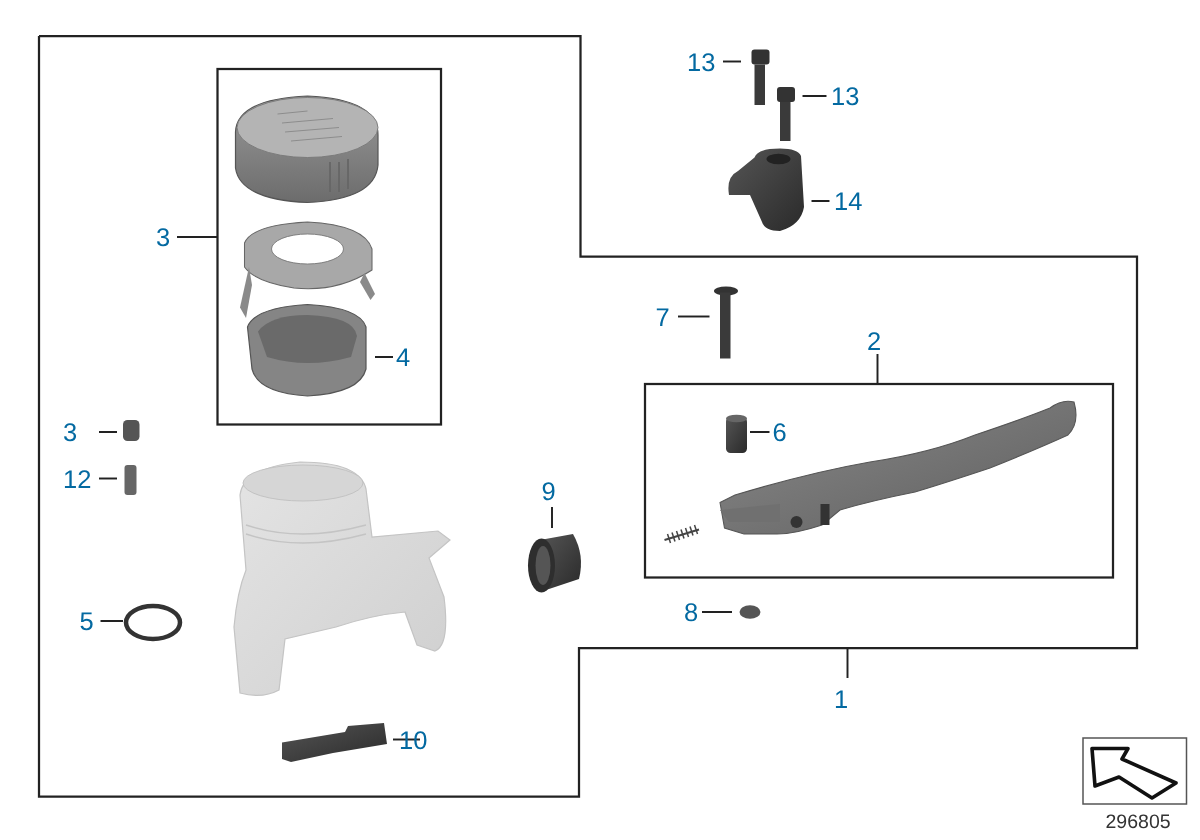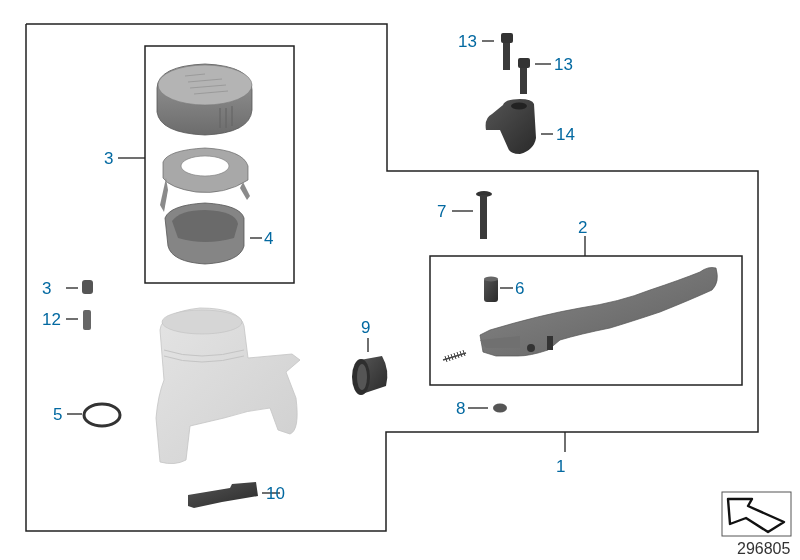--- a/index.html
+++ b/index.html
@@ -1,19 +1,19 @@
 <!DOCTYPE html>
 <html><head>
 <meta charset="utf-8">
 <style>
   html, body { margin:0; padding:0; background:#ffffff; }
   body { width:800px; height:560px; position:relative; overflow:hidden; font-family:"Liberation Sans", sans-serif; }
   .canvas { position:absolute; left:0; top:0; width:800px; height:560px; }
   .lbl { position:absolute; font-weight:normal; font-size:17px; color:#0369a1; line-height:1; font-family:"Liberation Sans", sans-serif; }
-  .ref { position:absolute; font-size:16px; color:#333; font-family:"Liberation Sans", sans-serif; }
+  .ref { position:absolute; font-size:13px; color:#333; font-family:"Liberation Sans", sans-serif; }
   svg { position:absolute; left:0; top:0; }
 </style>
 </head>
 <body>
 
 <div class="canvas">
 <svg width="800" height="560" viewBox="0 0 800 560">
   <defs>
     <linearGradient id="gCap" x1="0" y1="0" x2="0" y2="1">
       <stop offset="0" stop-color="#9a9a9a"></stop>

